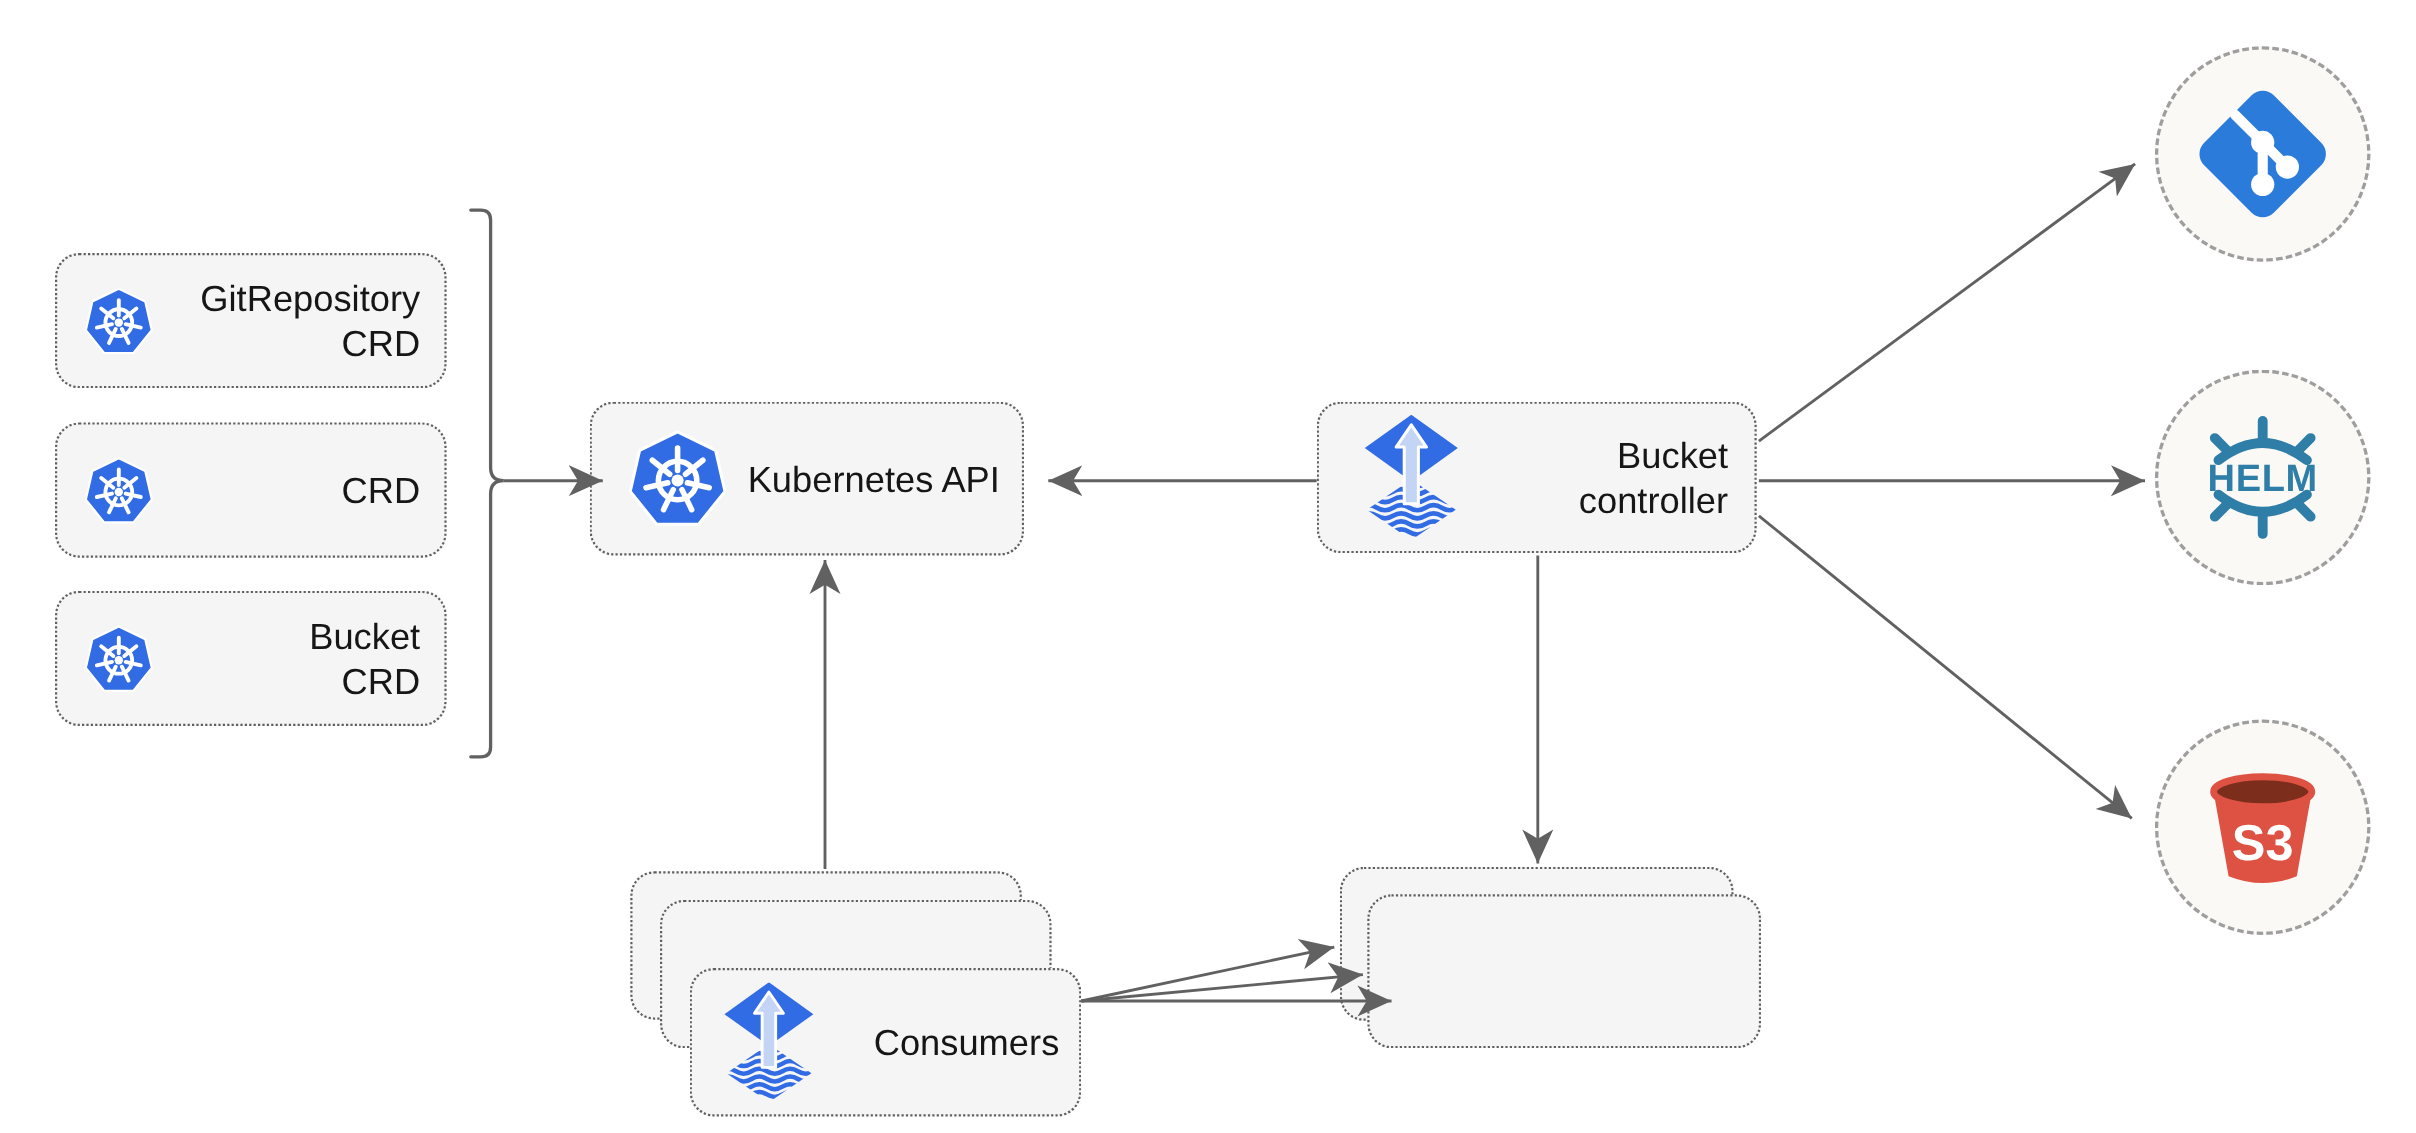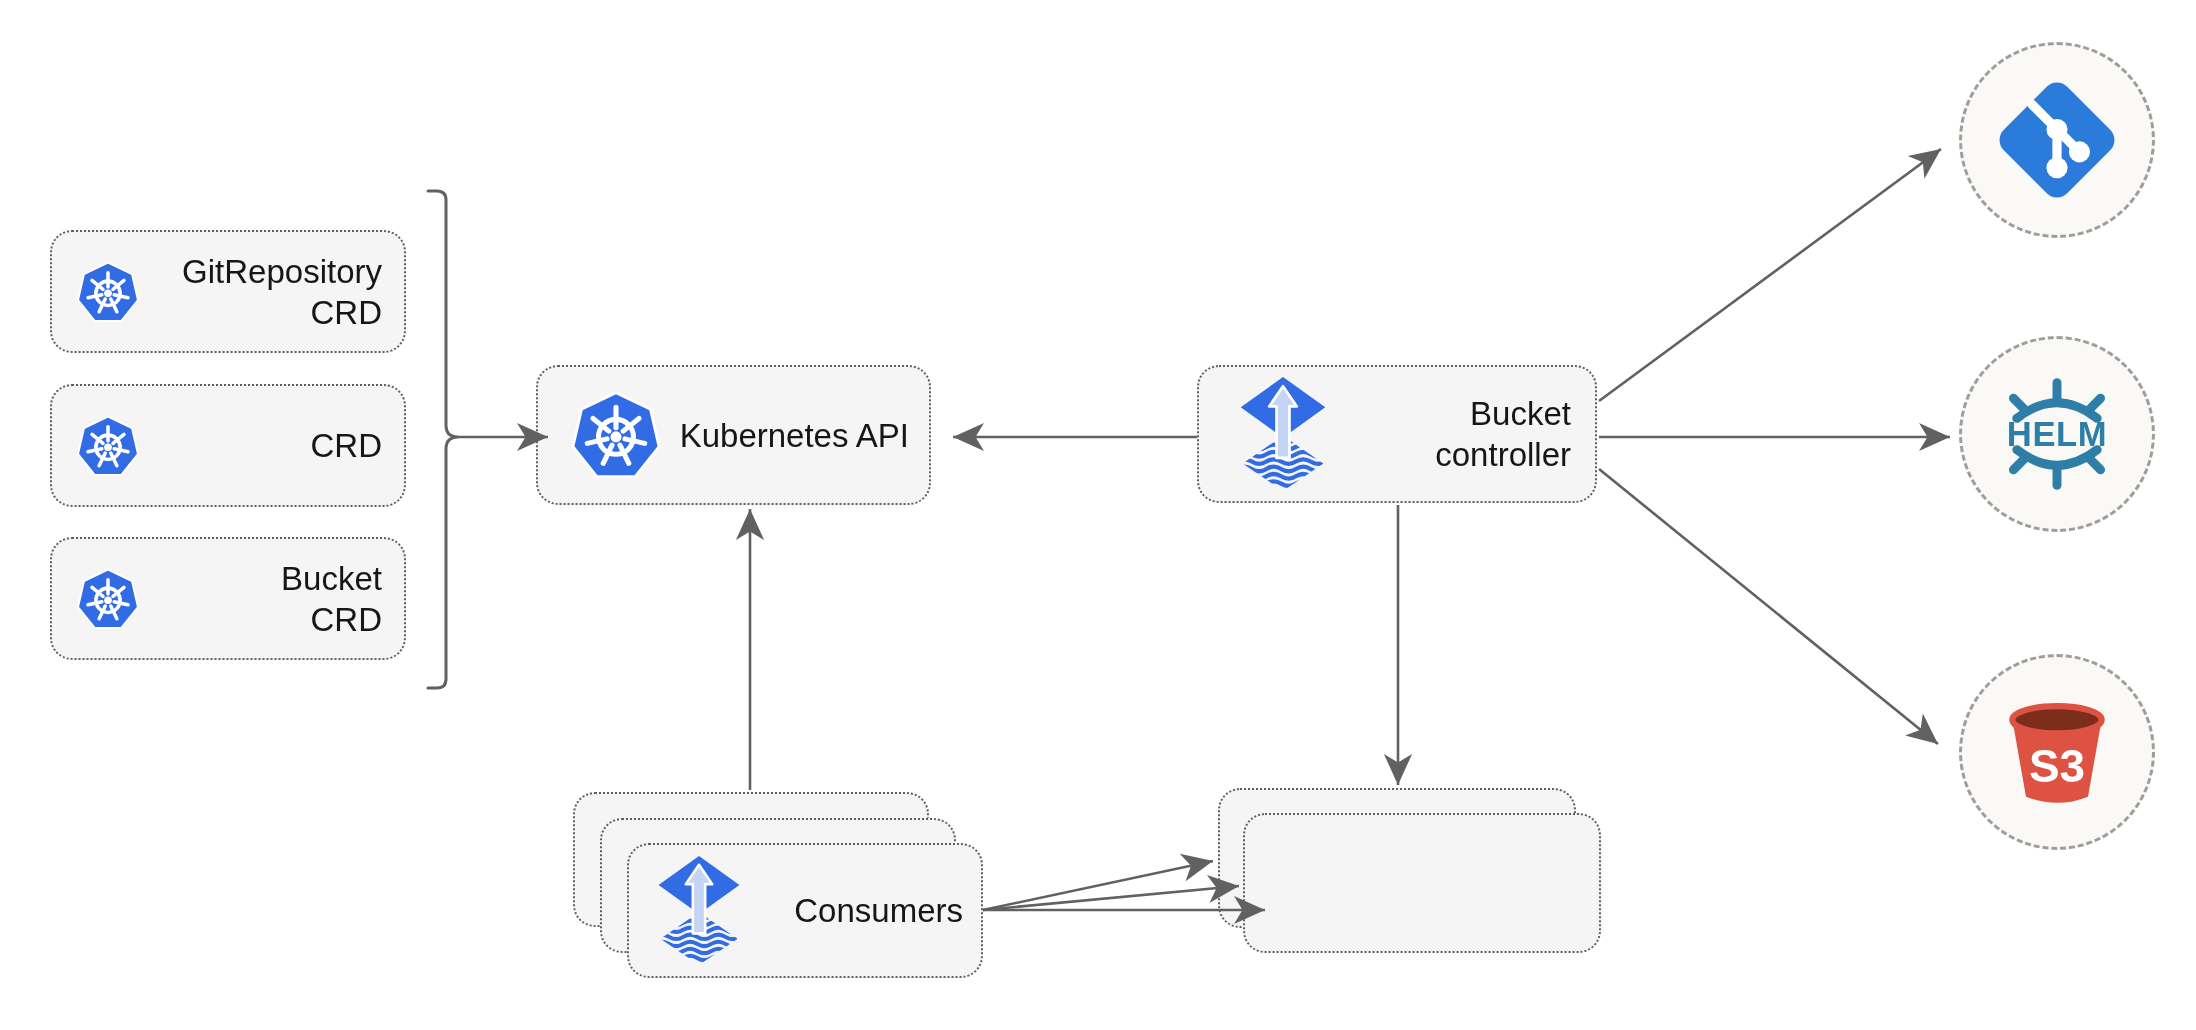--- a/index.html
+++ b/index.html
@@ -166,21 +166,21 @@
         <use href="#sym-flux"></use>
       </svg>
     <div class="label two-line sc-label">
       <div>Bucket</div>
       <div>controller</div>
     </div>
   </div>
 
   <div class="stackbox z2" style="left:573px;top:792px;width:356px;height:135px;"></div>
   <div class="stackbox z3" style="left:600px;top:818px;width:356px;height:135px;"></div>
-  <div class="node z4" style="left:627px;top:843px;width:356px;height:135px;padding:0 18px 0 26px;">
+  <div class="node z4" style="left:627px;top:880px;width:356px;height:135px;padding:0 18px 0 26px;">
     <svg class="icon" width="88" height="109">
         <use href="#sym-flux"></use>
       </svg>
     <div class="label">Consumers</div>
   </div>
 
   <div class="stackbox z2" style="left:1218px;top:788px;width:358px;height:140px;"></div>
   <div class="stackbox z3" style="left:1243px;top:813px;width:358px;height:140px;"></div>
 
   <div class="circlenode z2" style="left:1959px;top:42px;">

